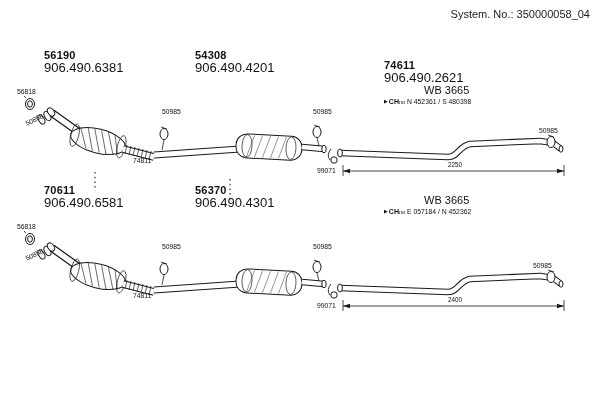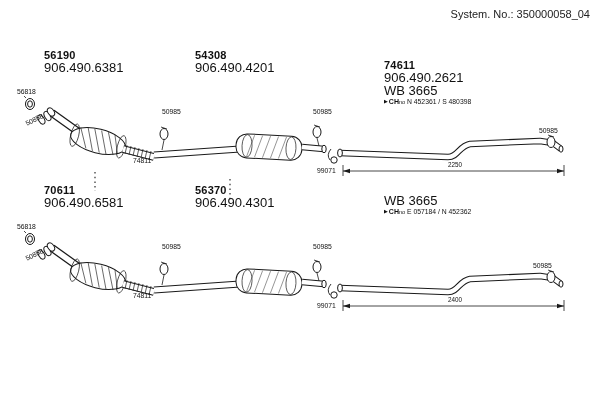--- a/index.html
+++ b/index.html
@@ -6,21 +6,21 @@
   body{
     width:600px;height:400px;position:relative;overflow:hidden;
     background:#ffffff;
     font-family:"Liberation Sans","DejaVu Sans",sans-serif;
     color:#111;
   }
   .lbl{position:absolute;white-space:nowrap;}
   .hdr{font-size:11px;color:#222;}
   .pn{font-weight:bold;font-size:11px;line-height:13px;letter-spacing:.2px;}
   .oem{font-size:13px;line-height:11px;}
-  .wb{font-size:13px;line-height:9px;margin-top:3px;}
+  .wb{font-size:11px;line-height:9px;margin-top:3px;margin-left:40px;}
   .ch{font-size:6.8px;line-height:9px;margin-top:2px;}
   .ch b{font-size:7px;}
   .ch .sub{font-size:5.5px;}
   .ch .marker{font-size:5px;vertical-align:1px;margin-right:1px;}
   .small{font-size:6.8px;line-height:8px;}
   .dim{font-size:6.3px;width:44px;text-align:center;}
   .rot{transform:rotate(-26deg);transform-origin:0 50%;}
   svg{position:absolute;left:0;top:0;}
 </style>
 </head>

